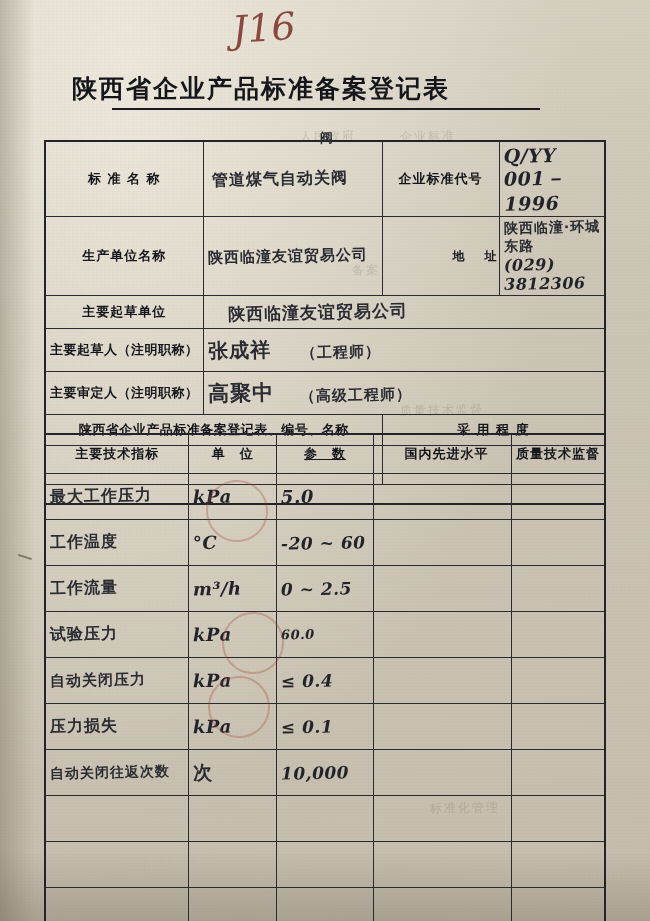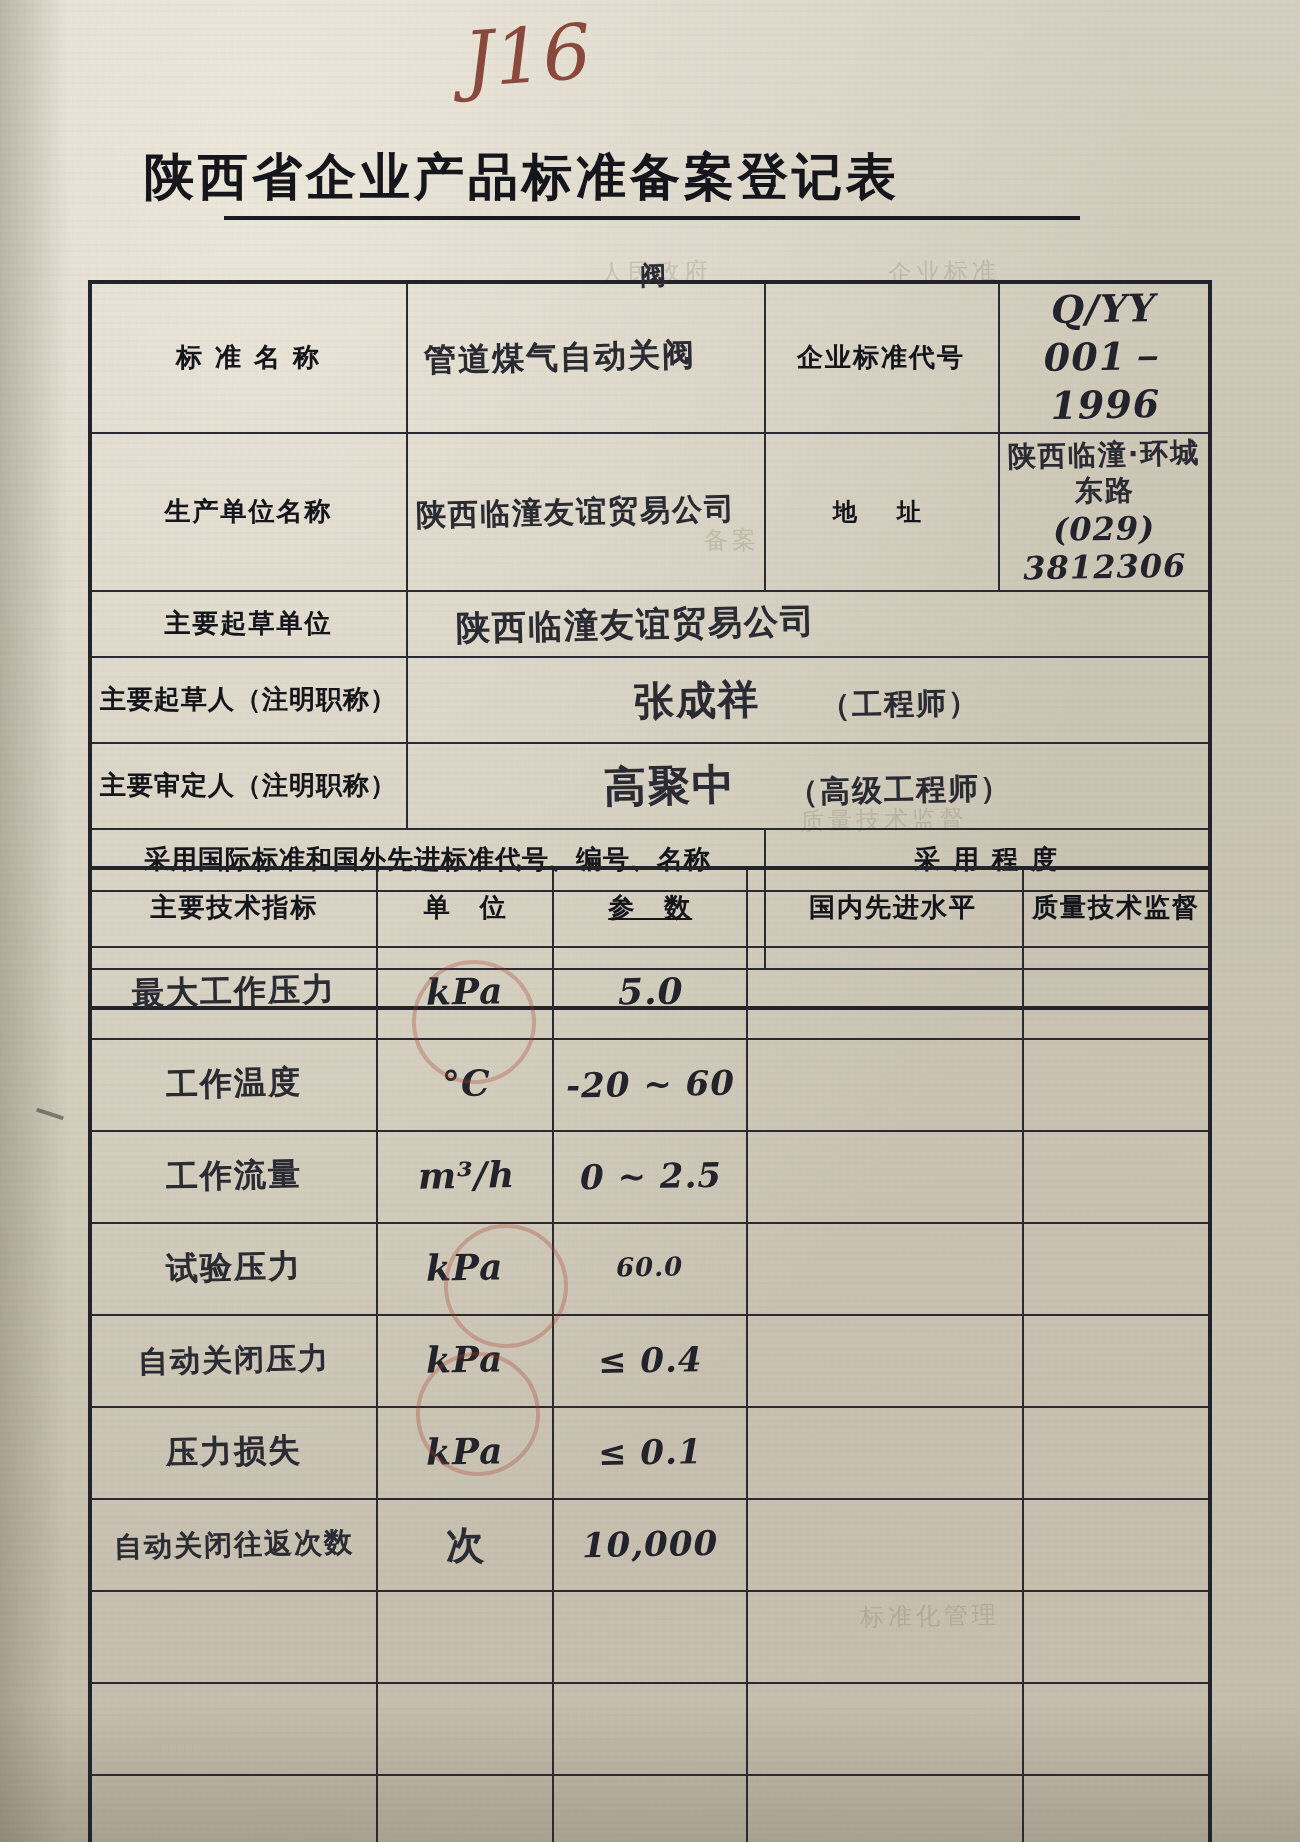--- a/index.html
+++ b/index.html
@@ -126,35 +126,35 @@
     font-weight: bold;
     font-size: 13px;
     letter-spacing: 1px;
     white-space: nowrap;
   }
   .lbl-sm { font-size: 12px; letter-spacing: .5px; }
   .cell-hand {
     text-align: left;
     padding-left: 12px;
   }
-  .cell-hand-c { text-align: center; margin-left: 23px; }
+  .cell-hand-c { text-align: left; margin-left: 23px; }
 
   .r-name td { height: 30px; }
   .r-unit td { height: 34px; }
   .r-draft td { height: 28px; }
   .r-person td { height: 38px; }
   .r-intl td { height: 26px; }
   .r-blank td { height: 34px; }
   .r-gap td { height: 14px; border-left: 2px solid #23232a; border-right: 2px solid #23232a; border-top:none; border-bottom:none; background: transparent;}
   .r-head td { height: 34px; }
   .r-spec td { height: 41px; }
   .r-empty td { height: 41px; }
 
   .addr-split { padding: 0 !important; }
-  .addr-split table { width: 100%; border-collapse: collapse; }
+  .addr-split table { width: 100%; border-collapse: collapse; margin-left: 36px; }
   .addr-split td { border: none; }
   .addr-split .lrow { height: 17px; }
   .addr-split .lcell { width: 33%; text-align:center; font-weight:bold; font-size:12px; letter-spacing:4px;}
 
   .stamp {
     position:absolute;
     width: 58px; height: 58px;
     border: 2px solid rgba(170,60,45,.30);
     border-radius: 50%;
     pointer-events: none;
@@ -175,21 +175,21 @@
 </style>
 </head>
 <body>
 
 <div class="page">
   <div class="noise"></div>
   <div class="smudge-left"></div>
   <div class="smudge-bottom"></div>
 
   <div class="ghost" style="left:300px; top:128px;">人民政府</div>
-  <div class="ghost" style="left:444px; top:128px;">企业标准</div>
+  <div class="ghost" style="left:400px; top:128px;">企业标准</div>
   <div class="ghost" style="left:352px; top:262px;">备案</div>
   <div class="ghost" style="left:400px; top:402px;">质量技术监督</div>
   <div class="ghost" style="left:430px; top:800px;">标准化管理</div>
 
   <div class="scribble">J16</div>
 
   <div class="title">陕西省企业产品标准备案登记表</div>
   <div class="title-underline"></div>
 
   <table class="form">
@@ -243,21 +243,21 @@
 
     <tr class="r-person">
       <td class="lbl lbl-sm">主要审定人（注明职称）</td>
       <td colspan="3" class="cell-hand-c">
         <span class="hand" style="font-size:21px;">高聚中</span>
         <span class="hand" style="font-size:15px; margin-left:22px;">（高级工程师）</span>
       </td>
     </tr>
 
     <tr class="r-intl">
-      <td colspan="2" class="lbl lbl-sm">采用国际标准和国外先进标准代号、编号、名称</td>
+      <td colspan="2" class="lbl lbl-sm">陕西省企业产品标准备案登记表、编号、名称</td>
       <td colspan="2" class="lbl">采 用 程 度</td>
     </tr>
 
     <tr class="r-blank">
       <td colspan="2"></td>
       <td colspan="2"></td>
     </tr>
 
     <tr class="r-gap">
       <td colspan="4"></td>

